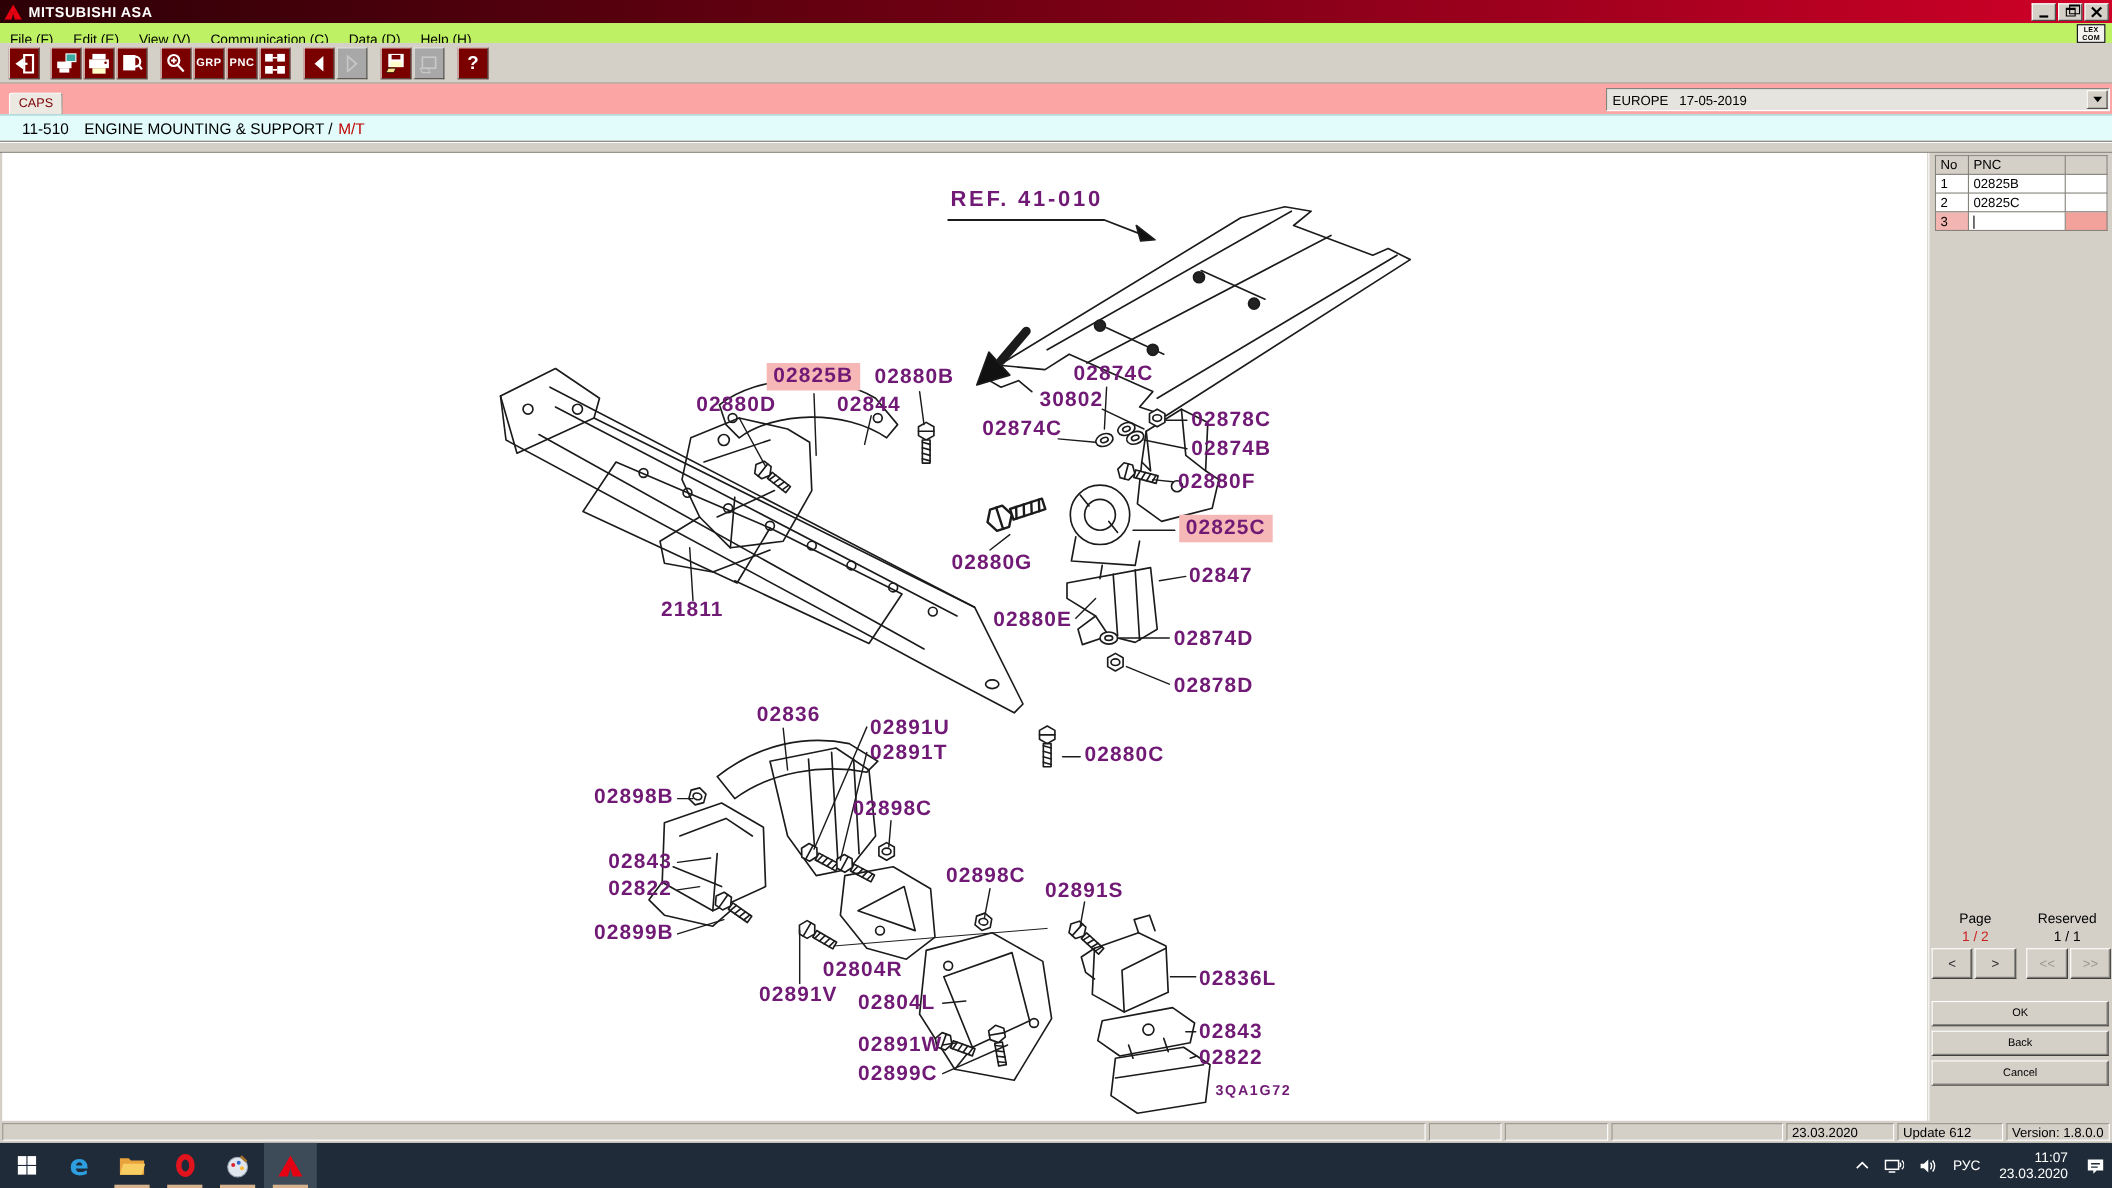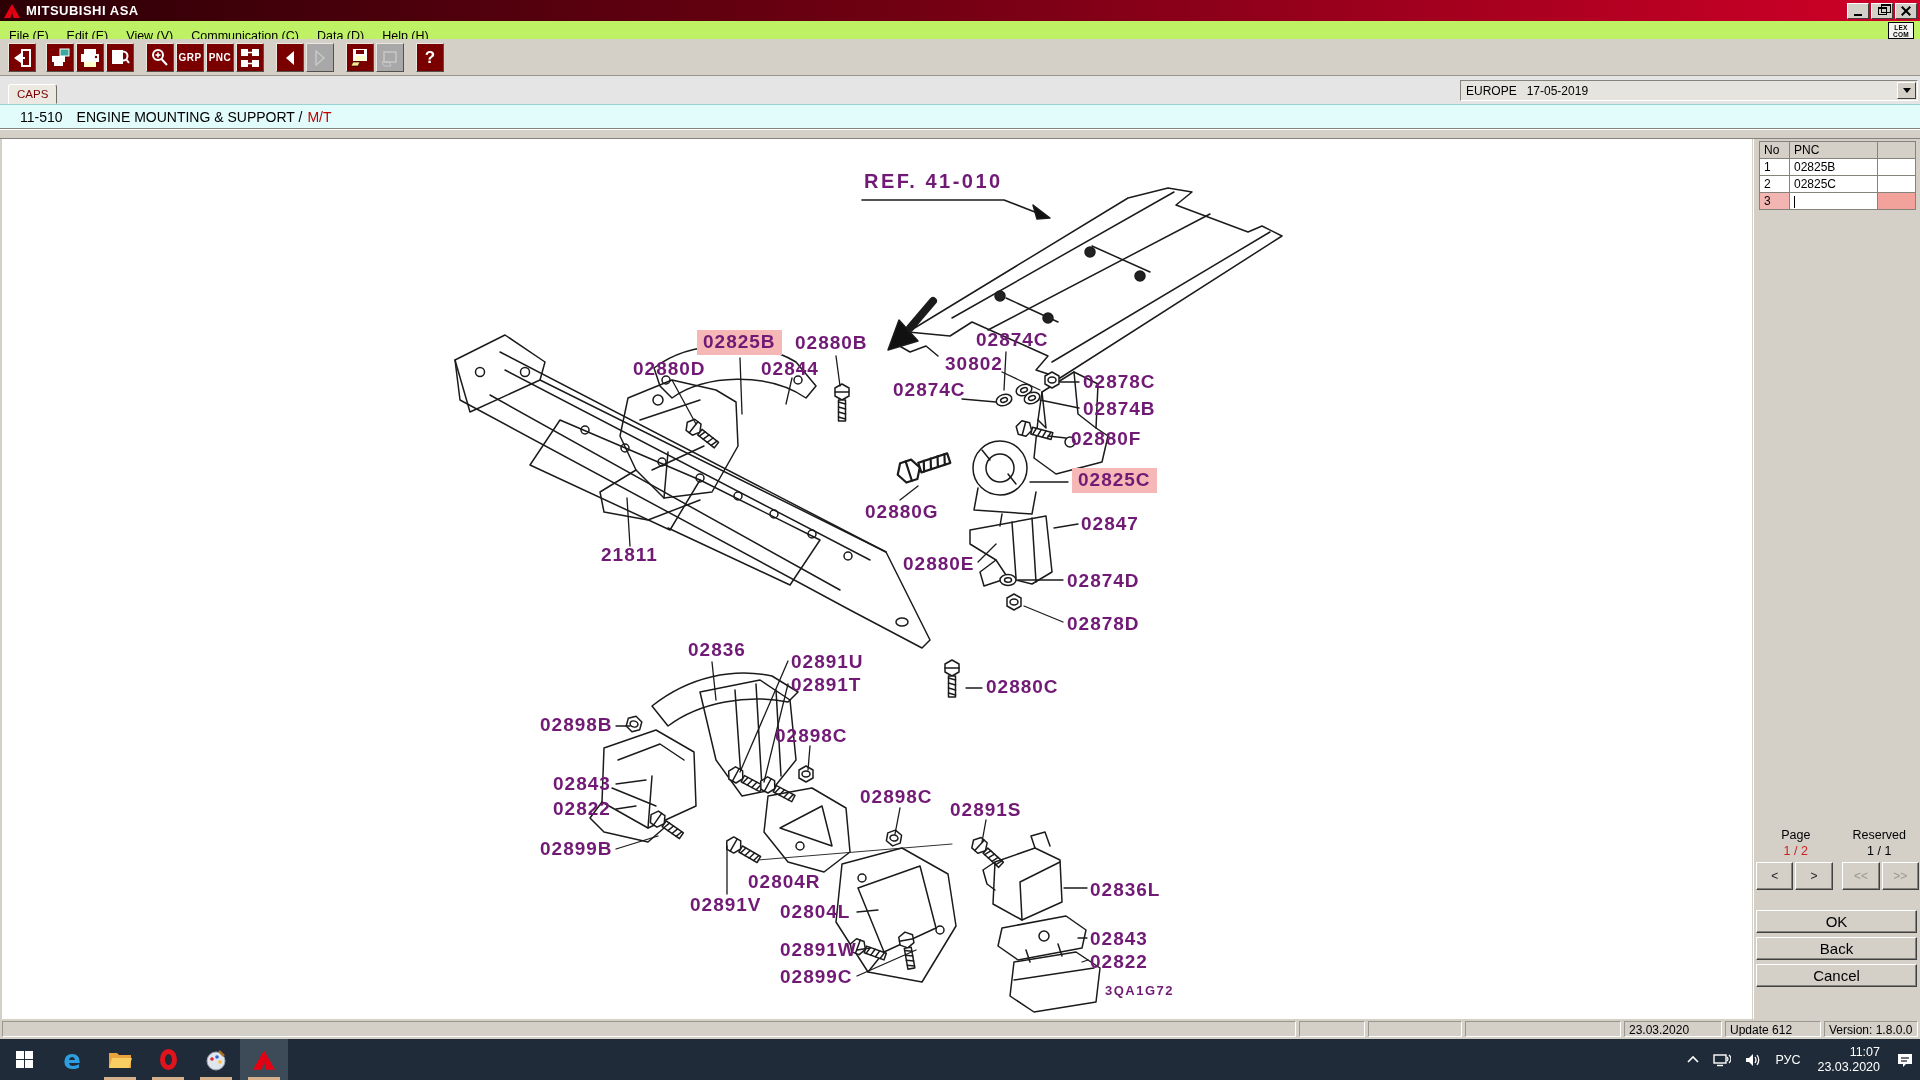--- a/index.html
+++ b/index.html
@@ -33,21 +33,21 @@
   
   .toolbar{position:absolute;left:0;top:39px;width:1920px;height:37px;background:#d4d0c8;border-bottom:1px solid #9a968e;}
   .tbtn{position:absolute;top:4px;width:28px;height:29px;background:#7a0000;border:1px solid;border-color:#e9e7e2 #55524d #55524d #e9e7e2;
     display:flex;align-items:center;justify-content:center;color:#fff;font-weight:bold;}
   .tbtn.disabled{background:#a8a8a8;}
   .tbtn svg{display:block;}
   .tbtn-txt{font-size:10px;letter-spacing:.5px;}
   .tbtn-help{font-size:17px;}
 
   
-  .tabrow{position:absolute;left:0;top:76px;width:1920px;height:28px;background:#e5e5e5;}
+  .tabrow{position:absolute;left:0;top:76px;width:1920px;height:28px;background:#fca5a5;}
   .tab-caps{position:absolute;left:8px;bottom:0;height:20px;padding:3px 8px 0 8px;background:#ece9e2;
     border:1px solid;border-color:#fff #6e6a64 transparent #fff;border-radius:3px 3px 0 0;
     color:#7b0000;font-size:11.5px;}
   .combo{position:absolute;left:1460px;top:4px;width:458px;height:21px;background:#e6e4de;
     border:1px solid;border-color:#86827c #fff #fff #86827c;display:flex;align-items:center;}
   .combo-text{flex:1;font-size:12px;padding-left:5px;color:#000;white-space:pre;}
   .combo-btn{width:19px;height:17px;margin-right:1px;background:#d4d0c8;border:1px solid;border-color:#fff #404040 #404040 #fff;
     display:flex;align-items:center;justify-content:center;}
   .combo-arrow{width:0;height:0;border-left:4px solid transparent;border-right:4px solid transparent;border-top:5px solid #000;}
 
@@ -91,21 +91,21 @@
   .pager-vals{display:flex;font-size:12.5px;margin-top:2px;}
   .pager-vals div{width:50%;text-align:center;}
   .val-red{color:#cc2222;}
   .navrow{display:flex;margin-top:4px;padding:0 2px;gap:2px;}
   .navbtn{width:38px;height:28px;background:#d4d0c8;border:1px solid;border-color:#fff #404040 #404040 #fff;
     box-shadow:inset -1px -1px 0 #86827c;font-size:12px;display:flex;align-items:center;justify-content:center;color:#222;}
   .navbtn.disabled{color:#9a968e;}
   .navrow .gap{width:6px;}
   .actions{position:absolute;left:0;bottom:28px;width:167px;}
   .abtn{width:161px;height:23px;margin:0 0 4px 2px;background:#d4d0c8;border:1px solid;border-color:#fff #404040 #404040 #fff;
-    box-shadow:inset -1px -1px 0 #86827c;font-size:15px;display:flex;align-items:center;justify-content:center;color:#000;}
+    box-shadow:inset -1px -1px 0 #86827c;font-size:10px;display:flex;align-items:center;justify-content:center;color:#000;}
 
   
   .statusbar{position:absolute;left:0;top:1019px;width:1920px;height:20px;background:#d4d0c8;display:flex;padding:2px 2px 0 2px;}
   .scell{height:16px;border:1px solid;border-color:#9a968e #fff #fff #9a968e;margin-right:3px;font-size:12px;color:#000;
     padding:1px 4px 0 4px;overflow:hidden;white-space:nowrap;}
   .sc1{width:1294px;} .sc2{width:66px;} .sc3{width:94px;} .sc4{width:156px;}
   .sc5{width:98px;} .sc6{width:96px;} .sc7{flex:1;margin-right:0;}
 
   
   .taskbar{position:absolute;left:0;top:1039px;width:1920px;height:41px;background:#1f2b38;display:flex;align-items:stretch;}

